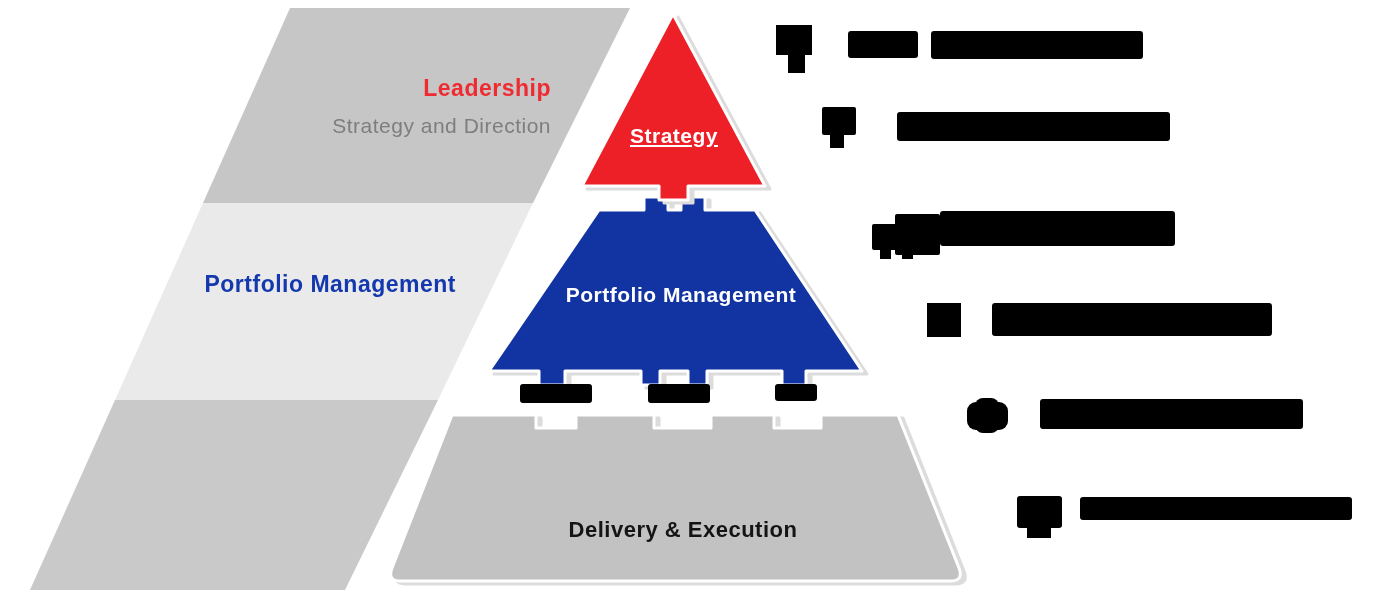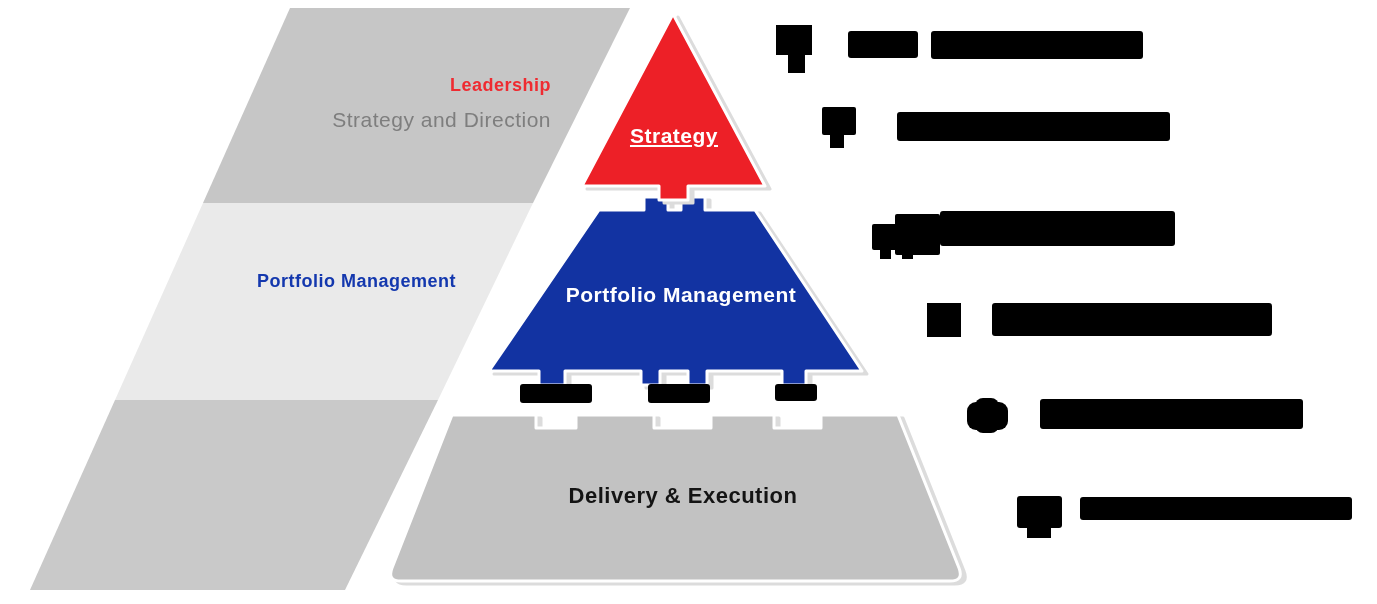--- a/index.html
+++ b/index.html
@@ -3,25 +3,25 @@
 <meta charset="utf-8">
 <style>
   html,body{margin:0;padding:0;background:#ffffff;}
   .canvas{
     position:relative;width:1377px;height:604px;background:#ffffff;overflow:hidden;
     font-family:"Liberation Sans", sans-serif;
   }
   svg.layer{position:absolute;left:0;top:0;}
   .pyr{stroke:#ffffff;stroke-width:3;stroke-linejoin:round;filter:drop-shadow(5px 3px 0 #dcdcdc);}
   .band-text{position:absolute;text-align:right;line-height:1.25;}
-  .band-title{font-weight:bold;font-size:18px;letter-spacing:.5px;}
+  .band-title{font-weight:bold;font-size:23px;letter-spacing:.5px;}
   .band-sub{font-size:21px;color:#7e7e7e;letter-spacing:.5px;margin-top:10px;}
   .pyr-label{position:absolute;text-align:center;font-weight:bold;letter-spacing:.5px;}
   .pyr-label.white{color:#ffffff;font-size:21px;}
-  .pyr-label.dark{color:#141414;font-size:22px;}
+  .pyr-label.dark{color:#141414;font-size:22px;margin-top:34px;}
   .redacted-bar{position:absolute;background:#000;border-radius:3px;}
   .icon{position:absolute;}
   .blk{position:absolute;background:#000;}
   .legend-row{position:absolute;}
 </style>
 </head>
 <body>
 
 <div class="canvas">
 

